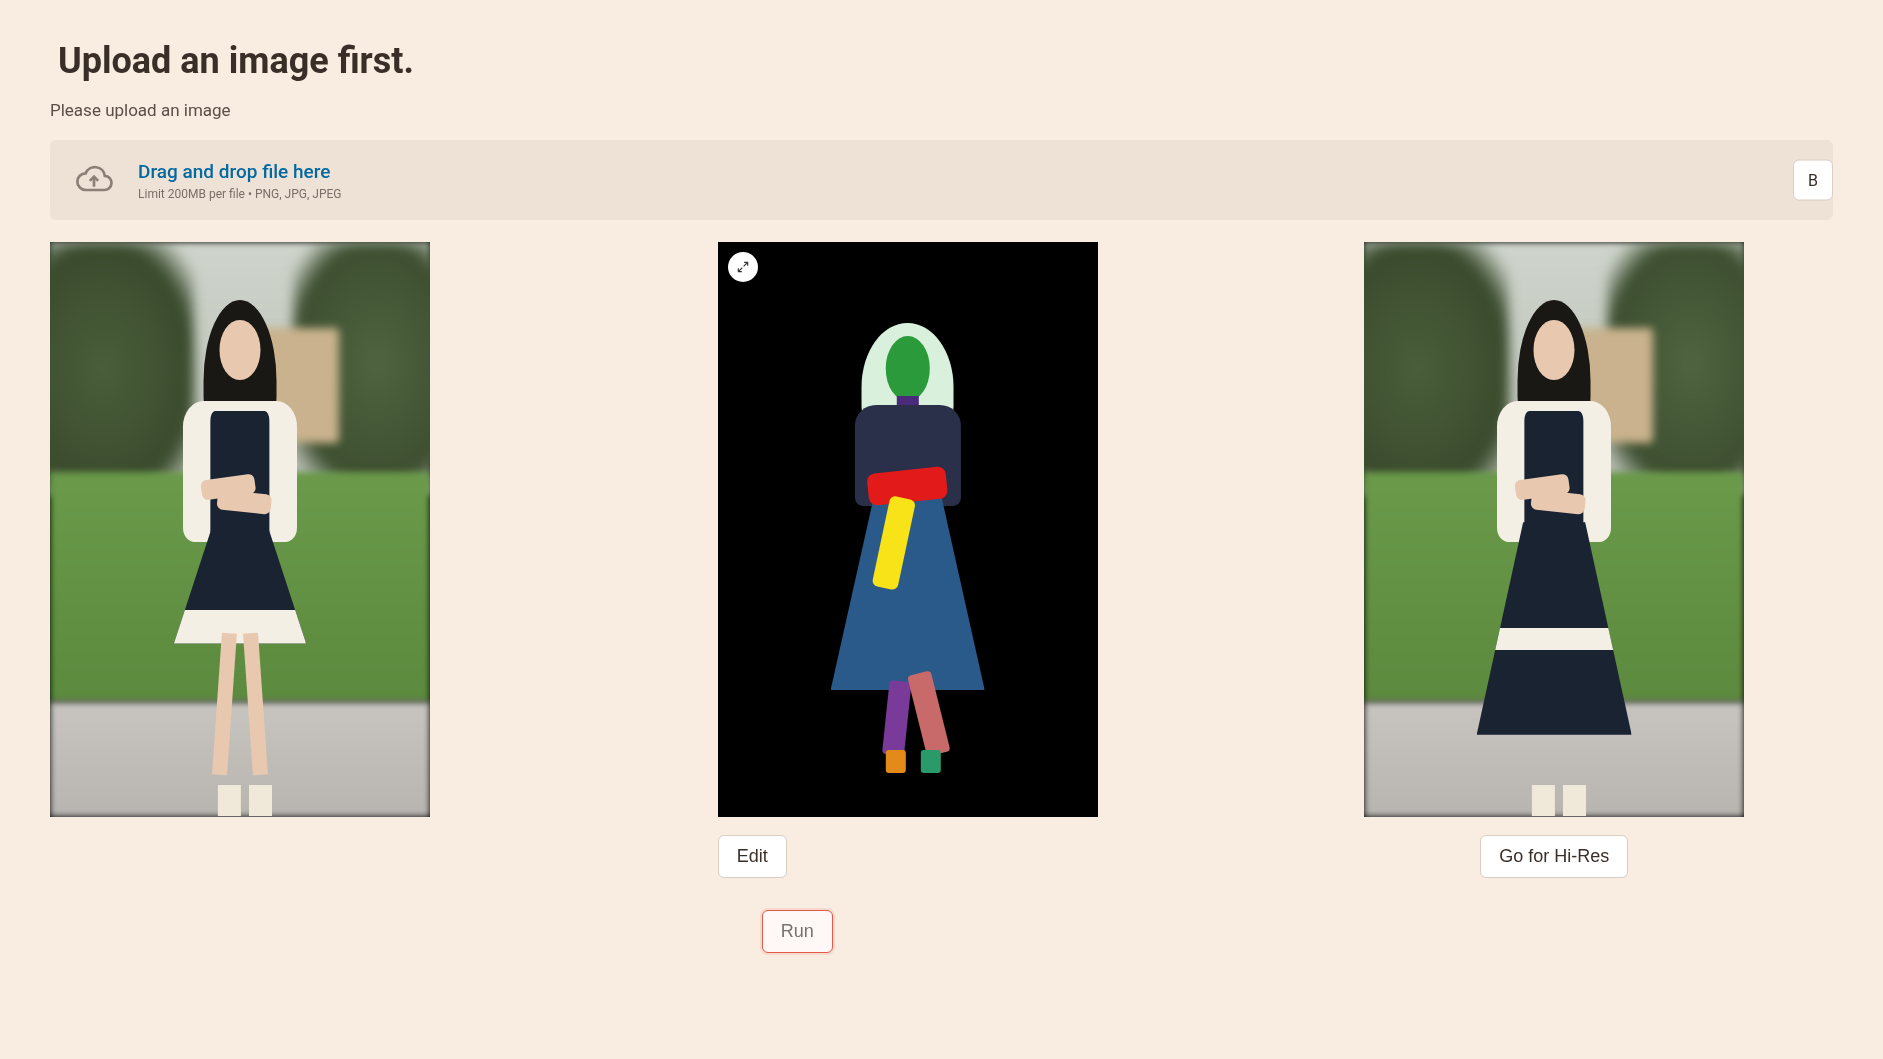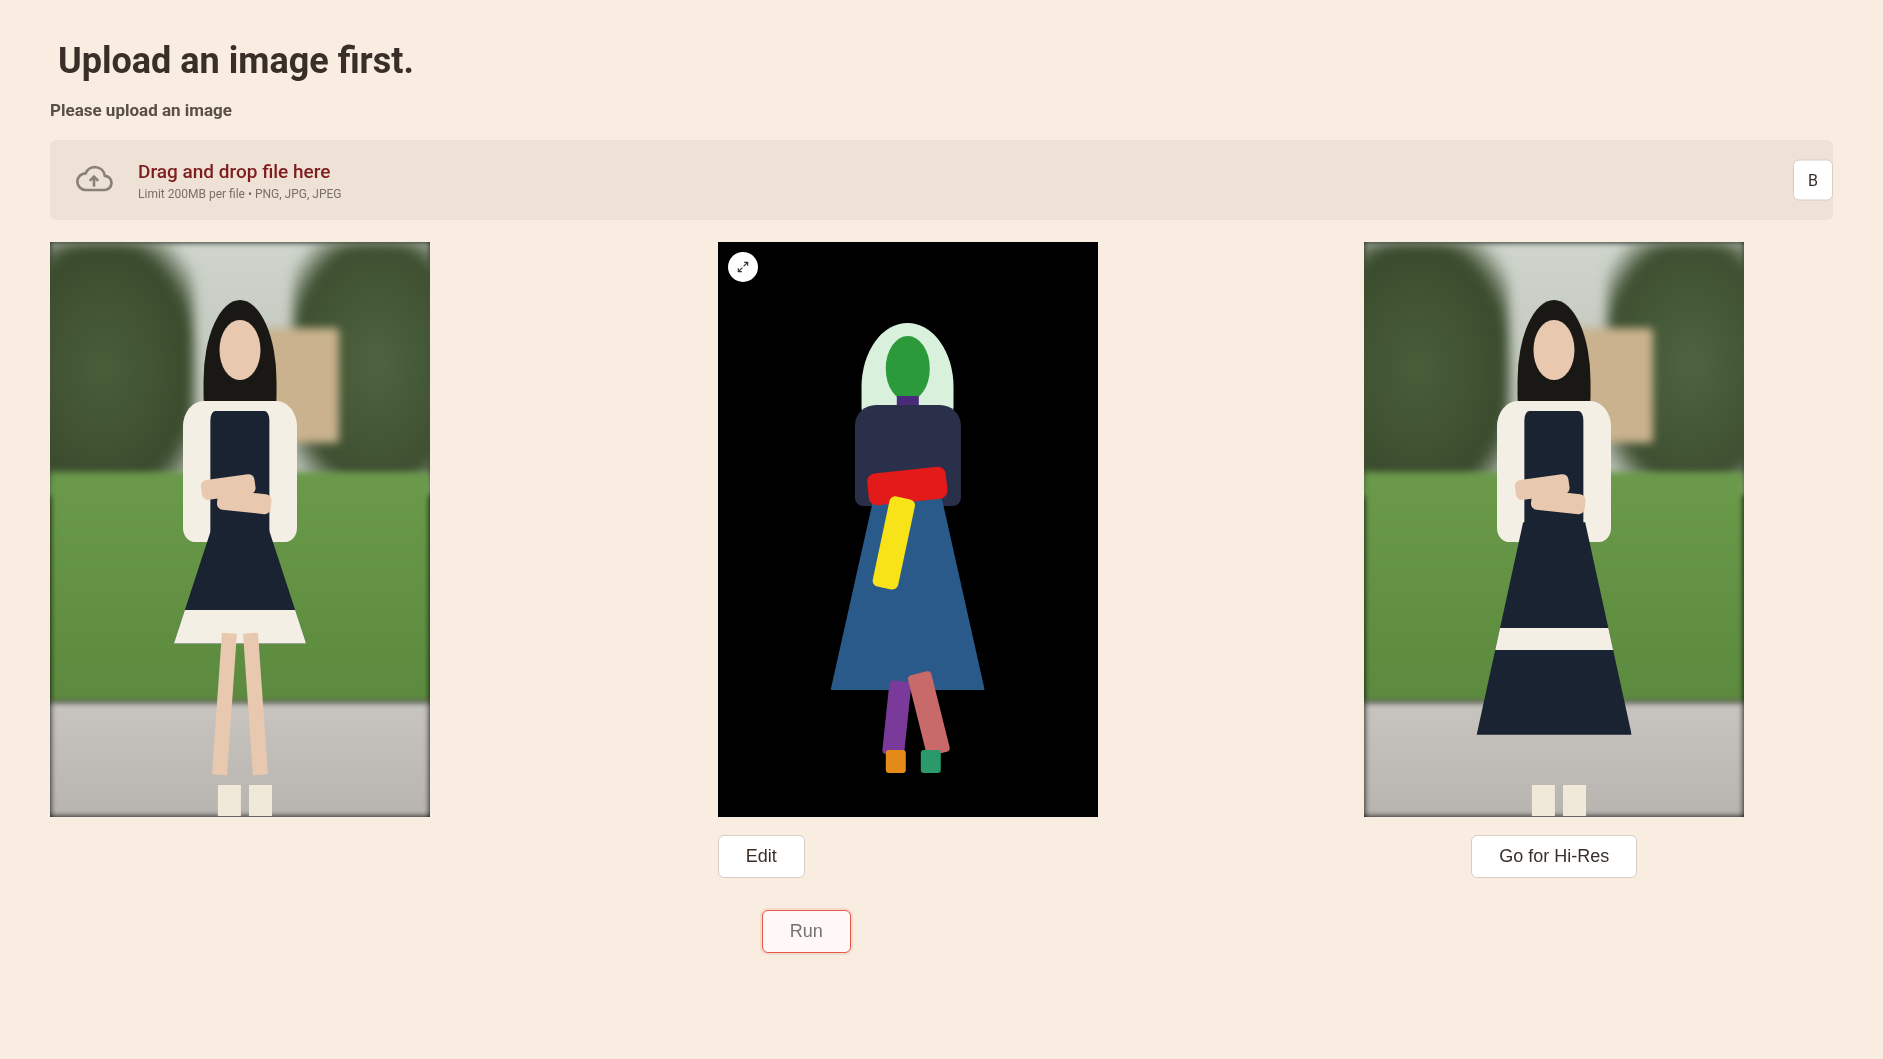--- a/index.html
+++ b/index.html
@@ -19,21 +19,20 @@
       font-size: 36px;
       font-weight: 700;
       color: #3a2f28;
       margin-bottom: 18px;
       margin-left: 8px;
     }
     .subtitle {
       font-size: 17px;
       color: #5a4f48;
       margin-bottom: 20px;
-      font-weight: bold;
     }
     .dropzone {
       display: flex;
       align-items: center;
       background: #eee1d5;
       border-radius: 6px;
       padding: 18px 22px;
       margin-bottom: 22px;
       position: relative;
     }
@@ -41,21 +40,21 @@
       width: 44px;
       height: 44px;
       margin-right: 22px;
       display: flex;
       align-items: center;
       justify-content: center;
     }
     .dropzone-text .line1 {
       font-size: 19px;
       font-weight: 500;
-      color: #7f1d1d;
+      color: #0369a1;
       margin-bottom: 4px;
     }
     .dropzone-text .line2 {
       font-size: 12px;
       color: #7a6f68;
     }
     .browse-hint {
       position: absolute;
       right: 0;
       top: 50%;
@@ -323,21 +322,21 @@
       box-shadow: 0 1px 3px rgba(0,0,0,.25);
     }
     
     .btn {
       display: inline-flex;
       align-items: center;
       justify-content: center;
       background: #fff;
       border: 1px solid #d8cec4;
       border-radius: 6px;
-      padding: 10px 27px;
+      padding: 10px 18px;
       font-size: 18px;
       color: #3a2f28;
       margin-top: 18px;
       cursor: pointer;
     }
     .btn.primary {
       border: 1.5px solid #e05a4a;
       color: #737373;
       background: #fff8f6;
       box-shadow: 0 0 0 2px rgba(224,90,74,.12);

